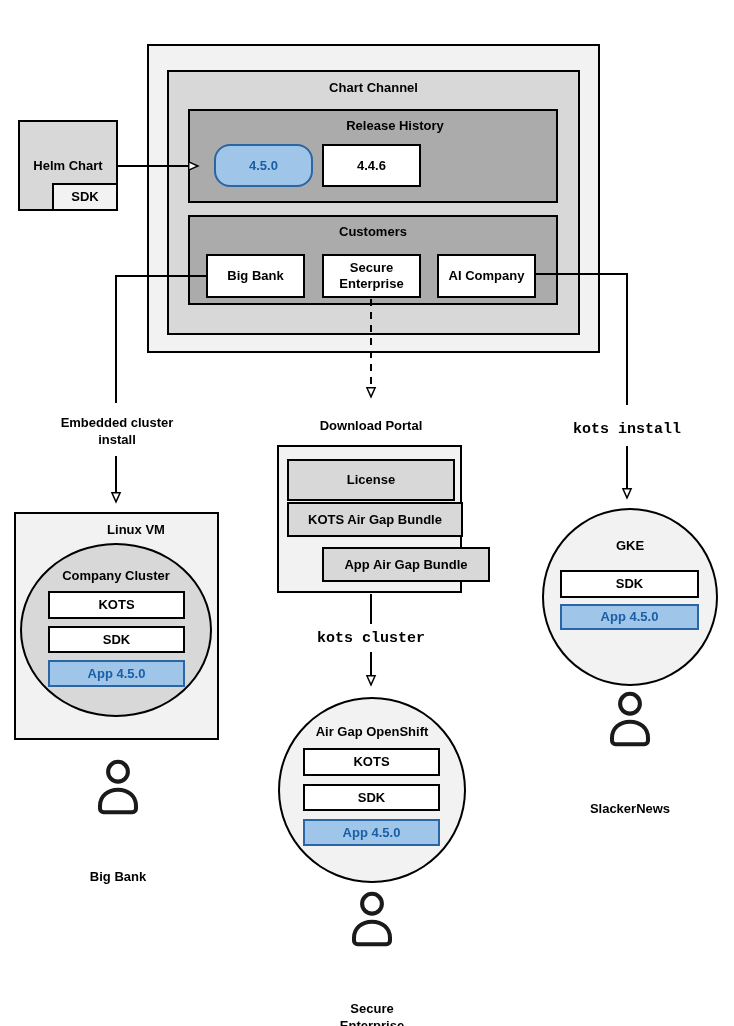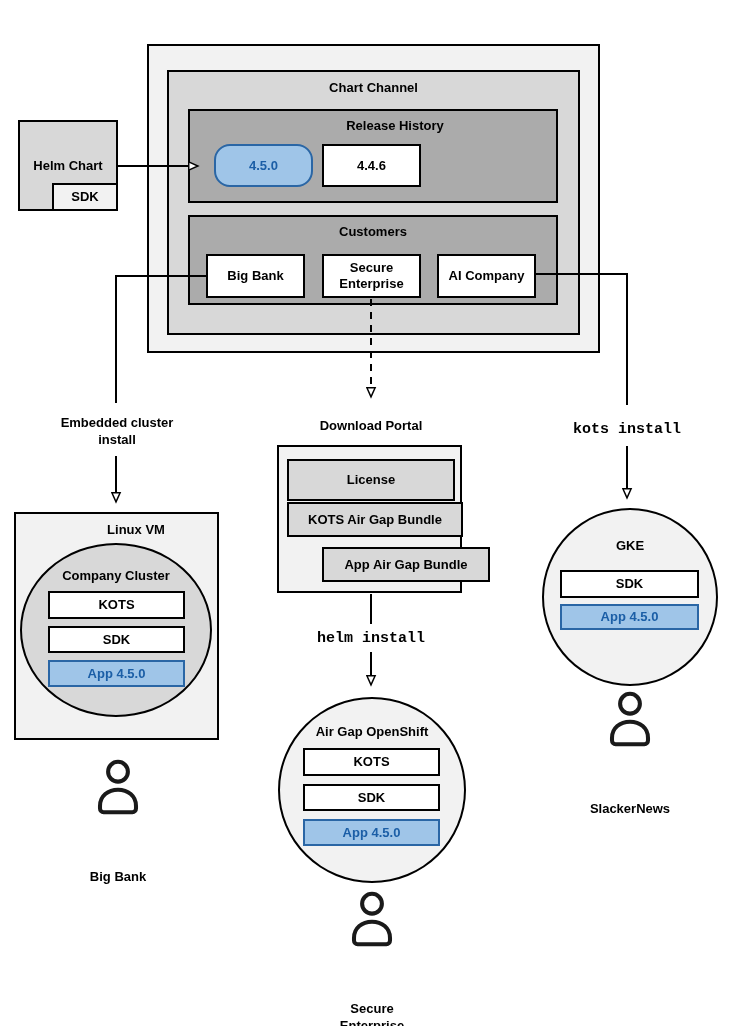--- a/index.html
+++ b/index.html
@@ -46,21 +46,21 @@
   <div class="box cell fill-white" style="left:322px;top:254px;width:99px;height:44px;padding:0 6px;">Secure Enterprise</div>
   <div class="box cell fill-white" style="left:437px;top:254px;width:99px;height:44px;">AI Company</div>
 
   <div class="box fill-mid" style="left:18px;top:120px;width:100px;height:91px;"></div>
   <div class="lbl" style="left:18px;top:158px;width:100px;">Helm Chart</div>
   <div class="box cell fill-light" style="left:52px;top:183px;width:66px;height:28px;">SDK</div>
 
   <div class="lbl" style="left:56px;top:415px;width:122px;">Embedded cluster install</div>
   <div class="lbl" style="left:296px;top:418px;width:150px;">Download Portal</div>
   <div class="lbl mono" style="left:557px;top:420px;width:140px;">kots install</div>
-  <div class="lbl mono" style="left:301px;top:629px;width:140px;">helm install</div>
+  <div class="lbl mono" style="left:301px;top:629px;width:140px;">kots cluster</div>
 
   <div class="box fill-light" style="left:277px;top:445px;width:185px;height:148px;"></div>
   <div class="box cell fill-mid" style="left:287px;top:459px;width:168px;height:42px;">License</div>
   <div class="box cell fill-mid" style="left:287px;top:502px;width:176px;height:35px;">KOTS Air Gap Bundle</div>
   <div class="box cell fill-mid" style="left:287px;top:547px;width:168px;height:35px;margin-left:35px;">App Air Gap Bundle</div>
 
   <div class="box fill-light" style="left:14px;top:512px;width:205px;height:228px;"></div>
   <div class="lbl" style="left:14px;top:522px;width:244px;">Linux VM</div>
   <div class="box ellipse fill-mid" style="left:20px;top:543px;width:192px;height:174px;"></div>
   <div class="lbl" style="left:20px;top:568px;width:192px;">Company Cluster</div>

